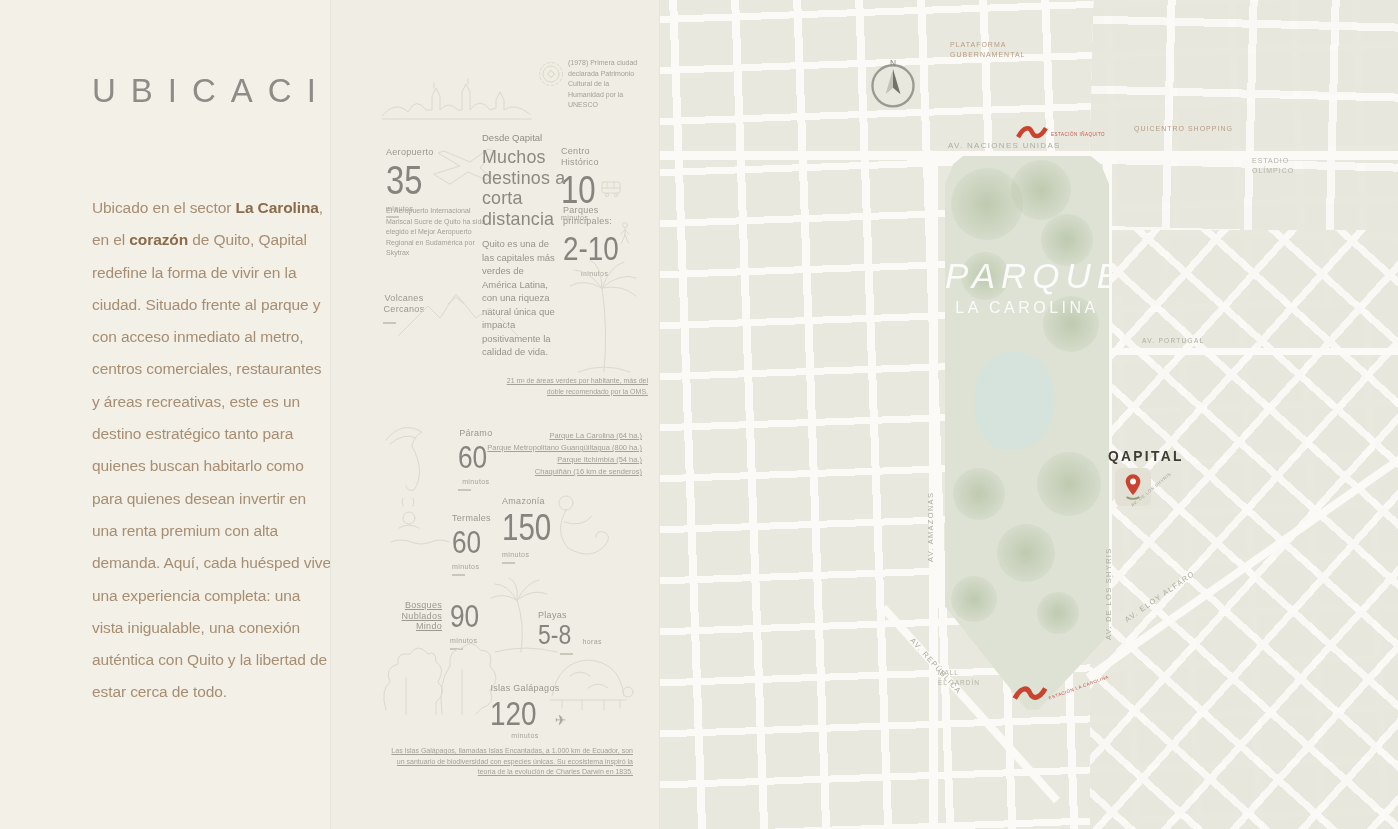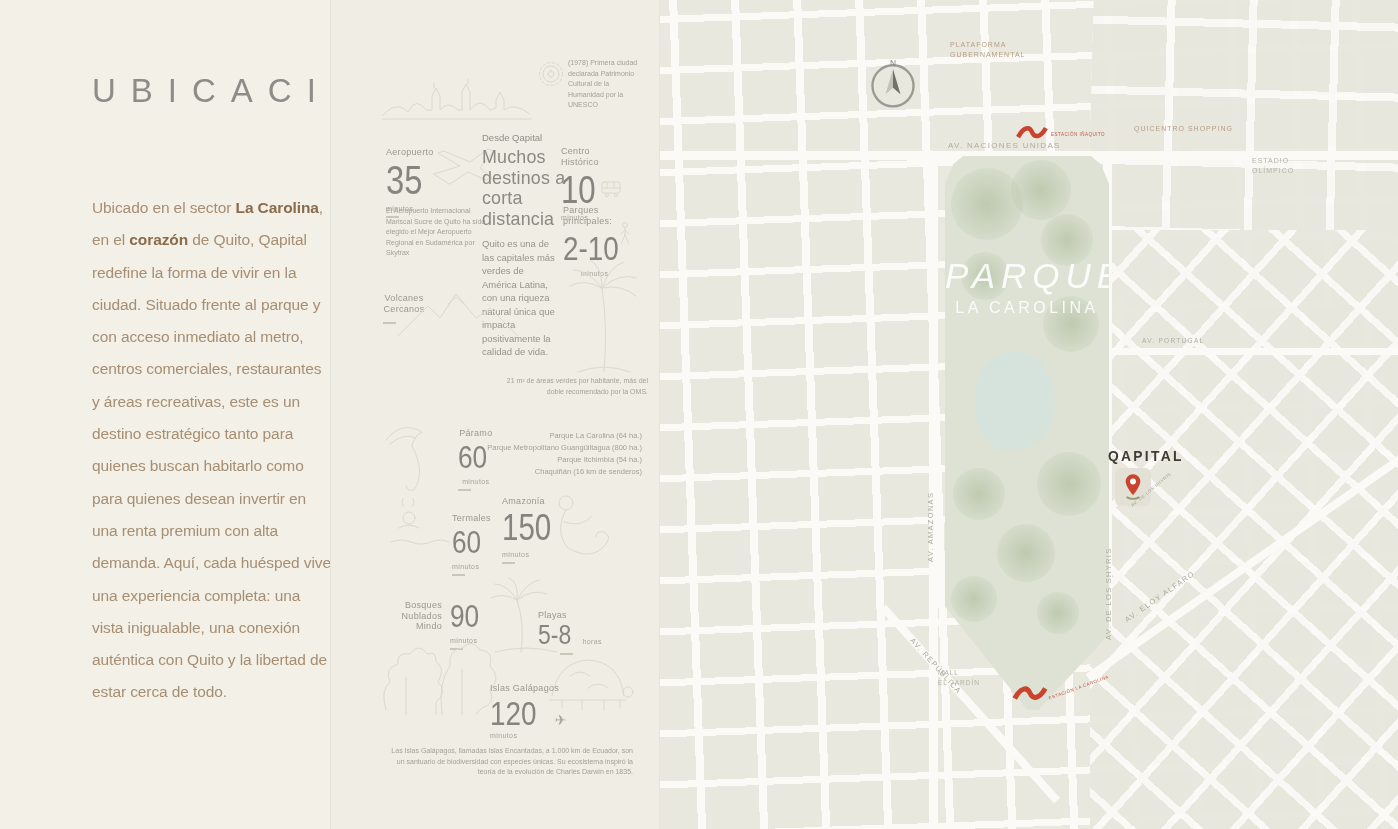--- a/index.html
+++ b/index.html
@@ -36,22 +36,22 @@
   .ig-num{display:inline-block;transform:scaleX(0.82);transform-origin:left center;font-weight:400;color:#85847e;line-height:1;}
   .ig-unit{font-size:7px;color:#a5a49b;margin-top:2px;letter-spacing:0.4px;}
   .dash{width:13px;height:2px;background:#c9c7ba;margin-top:4px;}
   .tiny{font-size:7px;line-height:10.5px;color:var(--faint);}
   .sketch{position:absolute;}
   .sketch svg{display:block;}
   .sketch path,.sketch circle,.sketch line,.sketch ellipse,.sketch rect{fill:none;stroke:var(--sketch);stroke-width:1;stroke-linecap:round;stroke-linejoin:round;}
   .headline{font-size:19px;line-height:20.5px;color:var(--ink_gray);transform:scaleX(0.94);transform-origin:left top;letter-spacing:0.2px;}
   .volcano-row{font-size:10px;line-height:21px;color:#a09f96;white-space:nowrap;}
   .volcano-row b{color:#77766e;font-weight:700;}
-  .right-align{text-align:right;}
-  .center{text-align:left;}
+  .right-align{text-align:right;text-decoration:underline;}
+  .center{text-align:center;}
 
   
   .zone{position:absolute;background-color:var(--block);opacity:0.92;}
   .zoneA{left:-30px;top:-30px;width:820px;height:900px;transform:rotate(-2deg);
     background-image:repeating-linear-gradient(0deg,transparent 0 44px,var(--street) 44px 51px),
                      repeating-linear-gradient(90deg,transparent 0 54px,var(--street) 54px 62px);}
   .zoneB{left:430px;top:-20px;width:340px;height:320px;transform:rotate(1.5deg);
     background-image:repeating-linear-gradient(0deg,transparent 0 62px,var(--street) 62px 70px),
                      repeating-linear-gradient(90deg,transparent 0 74px,var(--street) 74px 82px);}
   .zoneC-wrap{position:absolute;left:430px;top:230px;width:308px;height:599px;overflow:hidden;}

